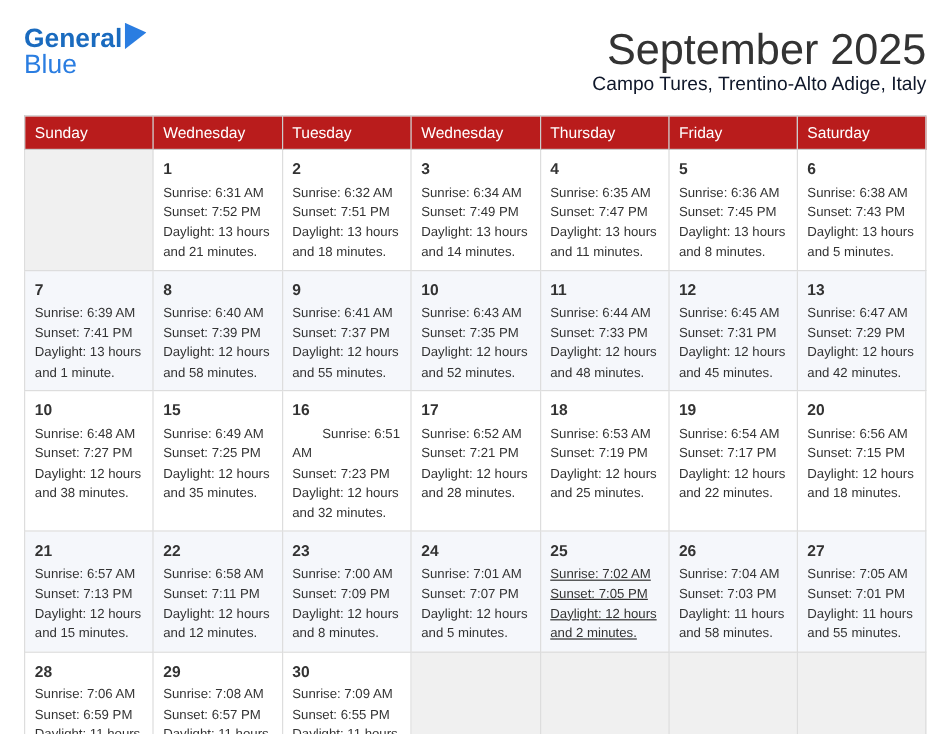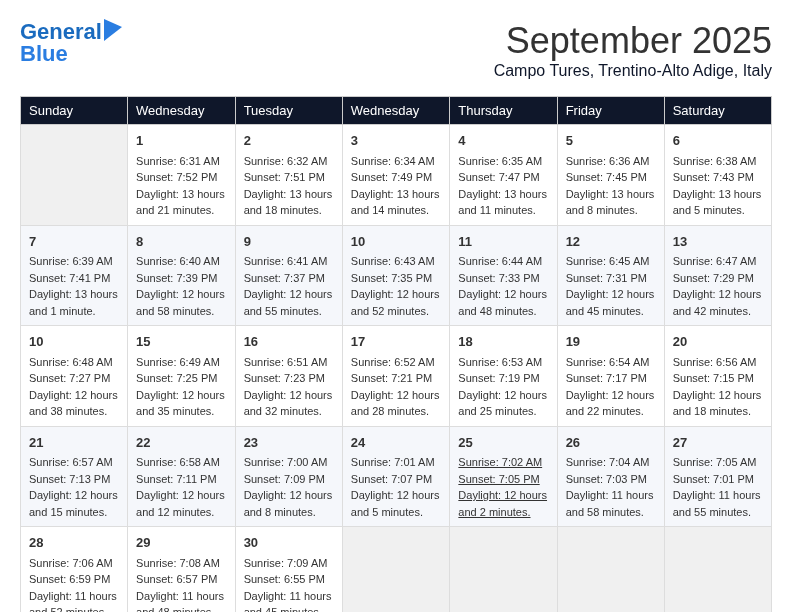--- a/index.html
+++ b/index.html
@@ -46,21 +46,21 @@
     .location {
       font-size: 16px;
       color: #0f172a;
     }
     table {
       width: 100%;
       border-collapse: collapse;
       font-size: 11px;
     }
     thead tr th {
-      background-color: #0f172a;
+      background-color: #b91c1c;
       color: #fff;
       padding: 6px 8px;
       text-align: left;
       font-size: 13px;
       font-weight: normal;
       border: 1px solid #ccc;
     }
     tbody tr td {
       vertical-align: top;
       padding: 6px 8px;
@@ -102,21 +102,21 @@
     <div>
       <div style="display:flex;align-items:center;">
         <span class="logo-text">
           <span>General</span>
         </span>
         <svg class="logo-icon" viewBox="0 0 18 22" xmlns="http://www.w3.org/2000/svg">
           <polygon points="0,0 18,8 0,22" fill="#2a7de1"></polygon>
         </svg>
       </div>
       <div style="display:flex;align-items:center;margin-top:-2px;">
-        <span class="logo-text" style="color:#2a7de1;font-size:22px;font-weight:bold;">Blue</span>
+        <span class="logo-text" style="color:#2a7de1;font-size:22px;font-weight:normal;">Blue</span>
       </div>
     </div>
   </div>
   <div class="title-block">
     <div class="month-title">September 2025</div>
     <div class="location">Campo Tures, Trentino-Alto Adige, Italy</div>
   </div>
 </div>
 
 <table>
@@ -191,21 +191,21 @@
       </tr>
       <tr>
         <td><span class="day-num">10</span><span class="day-info" style="white-space: pre-line;">Sunrise: 6:48 AM
 Sunset: 7:27 PM
 Daylight: 12 hours
 and 38 minutes.</span></td>
         <td><span class="day-num">15</span><span class="day-info" style="white-space: pre-line;">Sunrise: 6:49 AM
 Sunset: 7:25 PM
 Daylight: 12 hours
 and 35 minutes.</span></td>
-        <td><span class="day-num">16</span><span class="day-info" style="white-space: pre-line;">Sunrise: 6:51 AM
+        <td><span class="day-num">16</span><span class="day-info" style="white-space: pre-line; margin-left: 25px;">Sunrise: 6:51 AM
 Sunset: 7:23 PM
 Daylight: 12 hours
 and 32 minutes.</span></td>
         <td><span class="day-num">17</span><span class="day-info" style="white-space: pre-line;">Sunrise: 6:52 AM
 Sunset: 7:21 PM
 Daylight: 12 hours
 and 28 minutes.</span></td>
         <td><span class="day-num">18</span><span class="day-info" style="white-space: pre-line;">Sunrise: 6:53 AM
 Sunset: 7:19 PM
 Daylight: 12 hours

